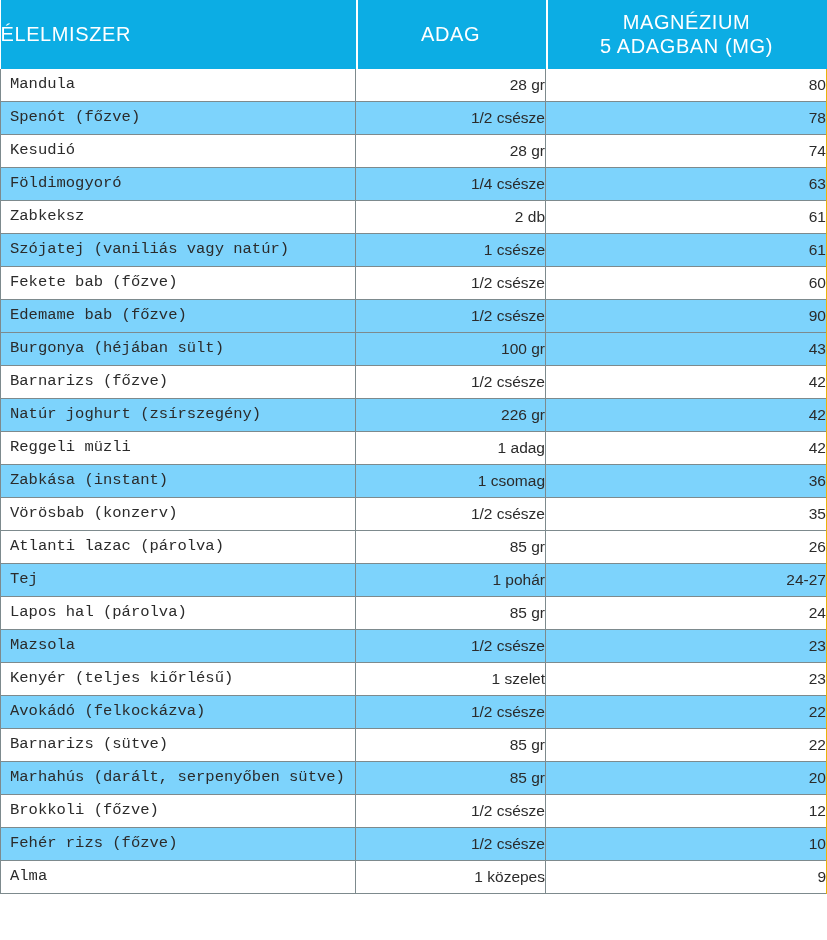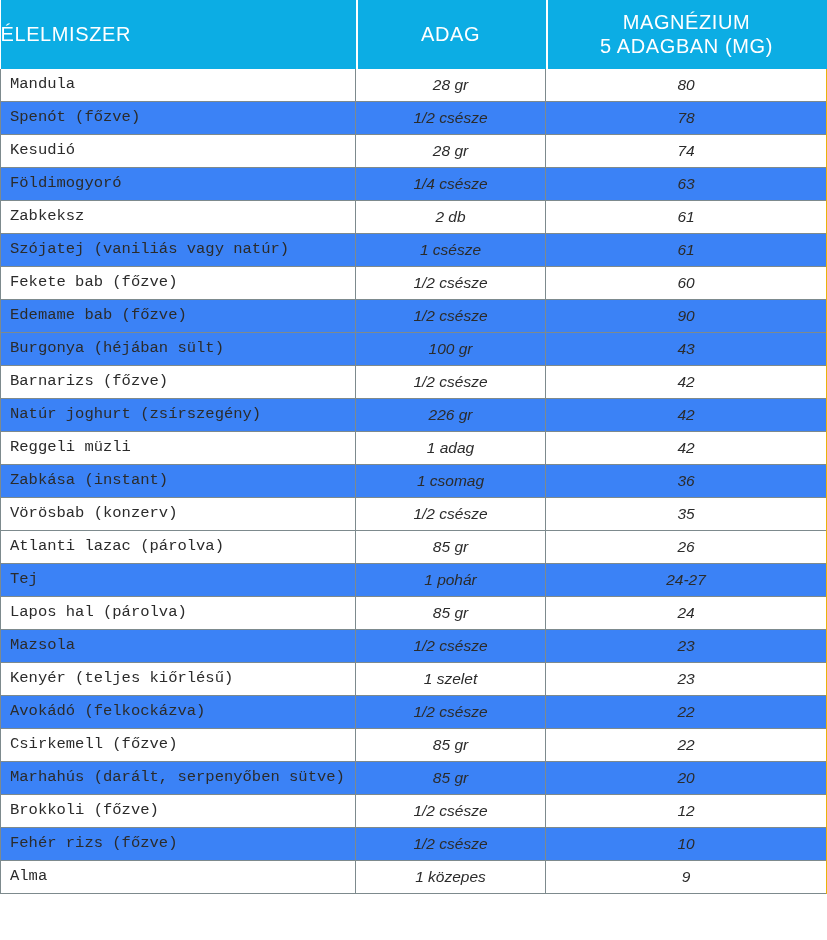--- a/index.html
+++ b/index.html
@@ -54,42 +54,41 @@
   }
   
   th.th-serve { box-shadow: inset 2px 0 0 #ffffff; }
   th.th-mag   { box-shadow: inset 2px 0 0 #ffffff; }
 
   .hdr-line { display: block; }
 
   
   tbody tr.data-row { height: 31px; }
   tbody tr.row-odd  td { background: #ffffff; }
-  tbody tr.row-even td { background: #3b82f6; }
+  tbody tr.row-even td { background: #7dd3fc; }
 
   tbody td {
     border-bottom: 1px solid #7d8a8d;
     border-right: 1px solid #7d8a8d;
     padding: 0 0 1px 0;
     height: 31px;
     font-size: 15.5px;
     color: #2b2b2b;
     vertical-align: middle;
     line-height: 1;
   }
   tbody td.cell-food {
     text-align: left;
     padding-left: 9px;
     border-left: 1px solid #7d8a8d;
     font-family: Liberation Mono, monospace;
   }
   tbody td.cell-serving,
   tbody td.cell-mag {
-    text-align: center;
-    font-style: italic;
+    text-align: right;
   }
   tbody td.cell-mag { border-right: 3px solid #eab308; }
 
   tbody tr.data-row:last-child td { border-bottom: 1px solid #7d8a8d; }
 </style>
 </head>
 <body>
 
 <div class="table-wrap">
   <table class="nutrient-table">
@@ -207,21 +206,21 @@
           <td class="cell-food">Kenyér (teljes kiőrlésű)</td>
           <td class="cell-serving">1 szelet</td>
           <td class="cell-mag">23</td>
         </tr>
         <tr class="data-row row-even">
           <td class="cell-food">Avokádó (felkockázva)</td>
           <td class="cell-serving">1/2 csésze</td>
           <td class="cell-mag">22</td>
         </tr>
         <tr class="data-row row-odd">
-          <td class="cell-food">Csirkemell (főzve)</td>
+          <td class="cell-food">Barnarizs (sütve)</td>
           <td class="cell-serving">85 gr</td>
           <td class="cell-mag">22</td>
         </tr>
         <tr class="data-row row-even">
           <td class="cell-food">Marhahús (darált, serpenyőben sütve)</td>
           <td class="cell-serving">85 gr</td>
           <td class="cell-mag">20</td>
         </tr>
         <tr class="data-row row-odd">
           <td class="cell-food">Brokkoli (főzve)</td>

